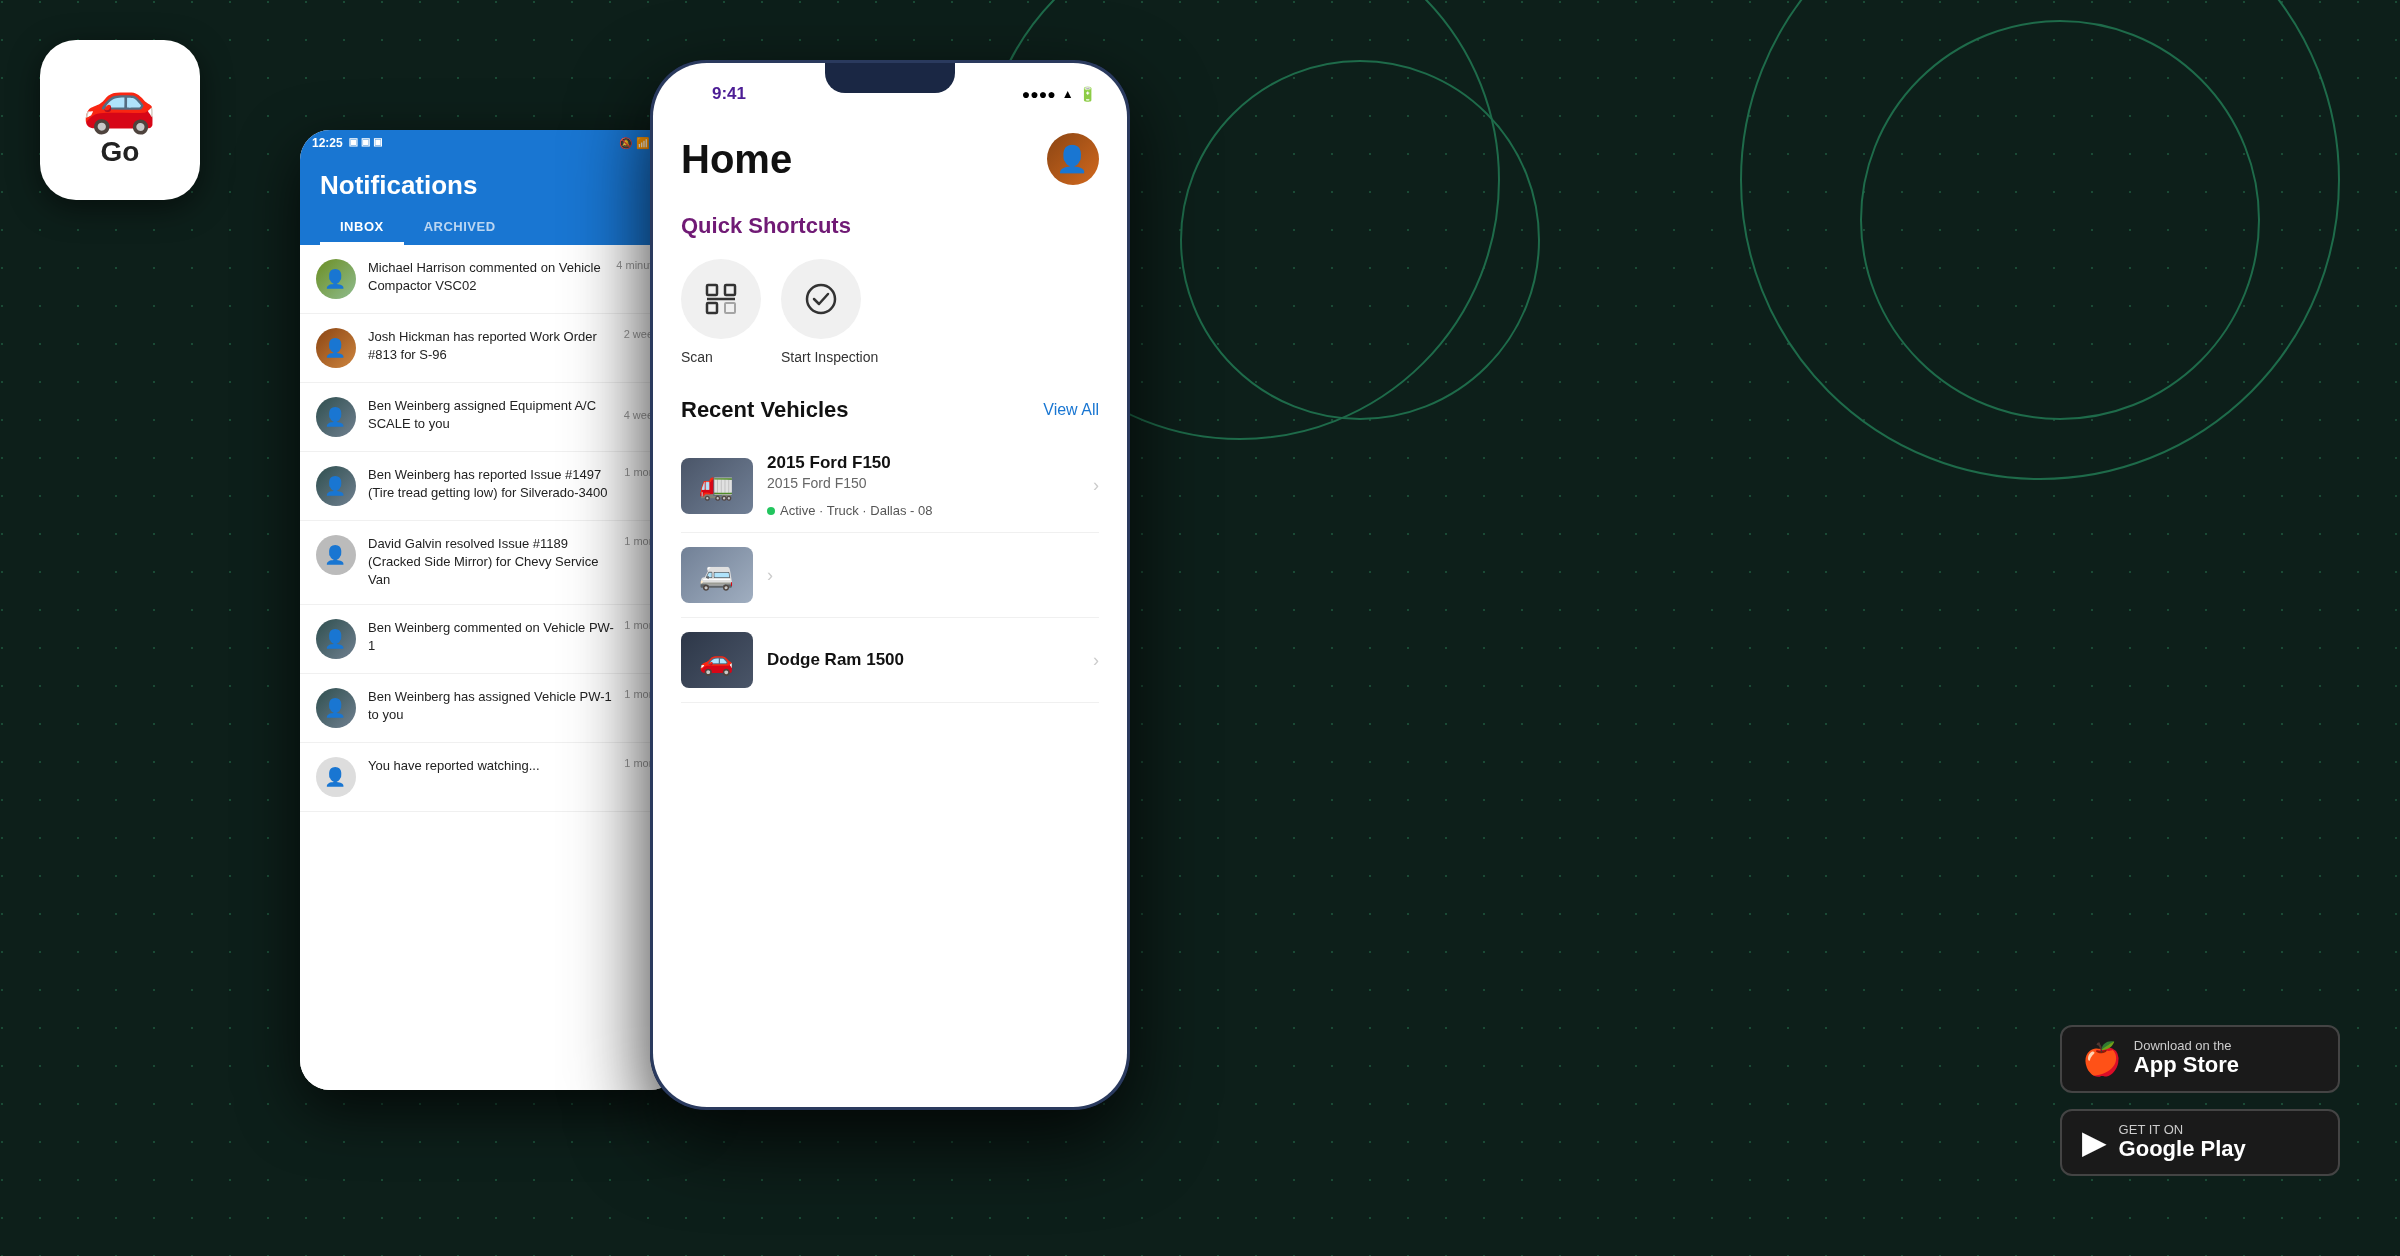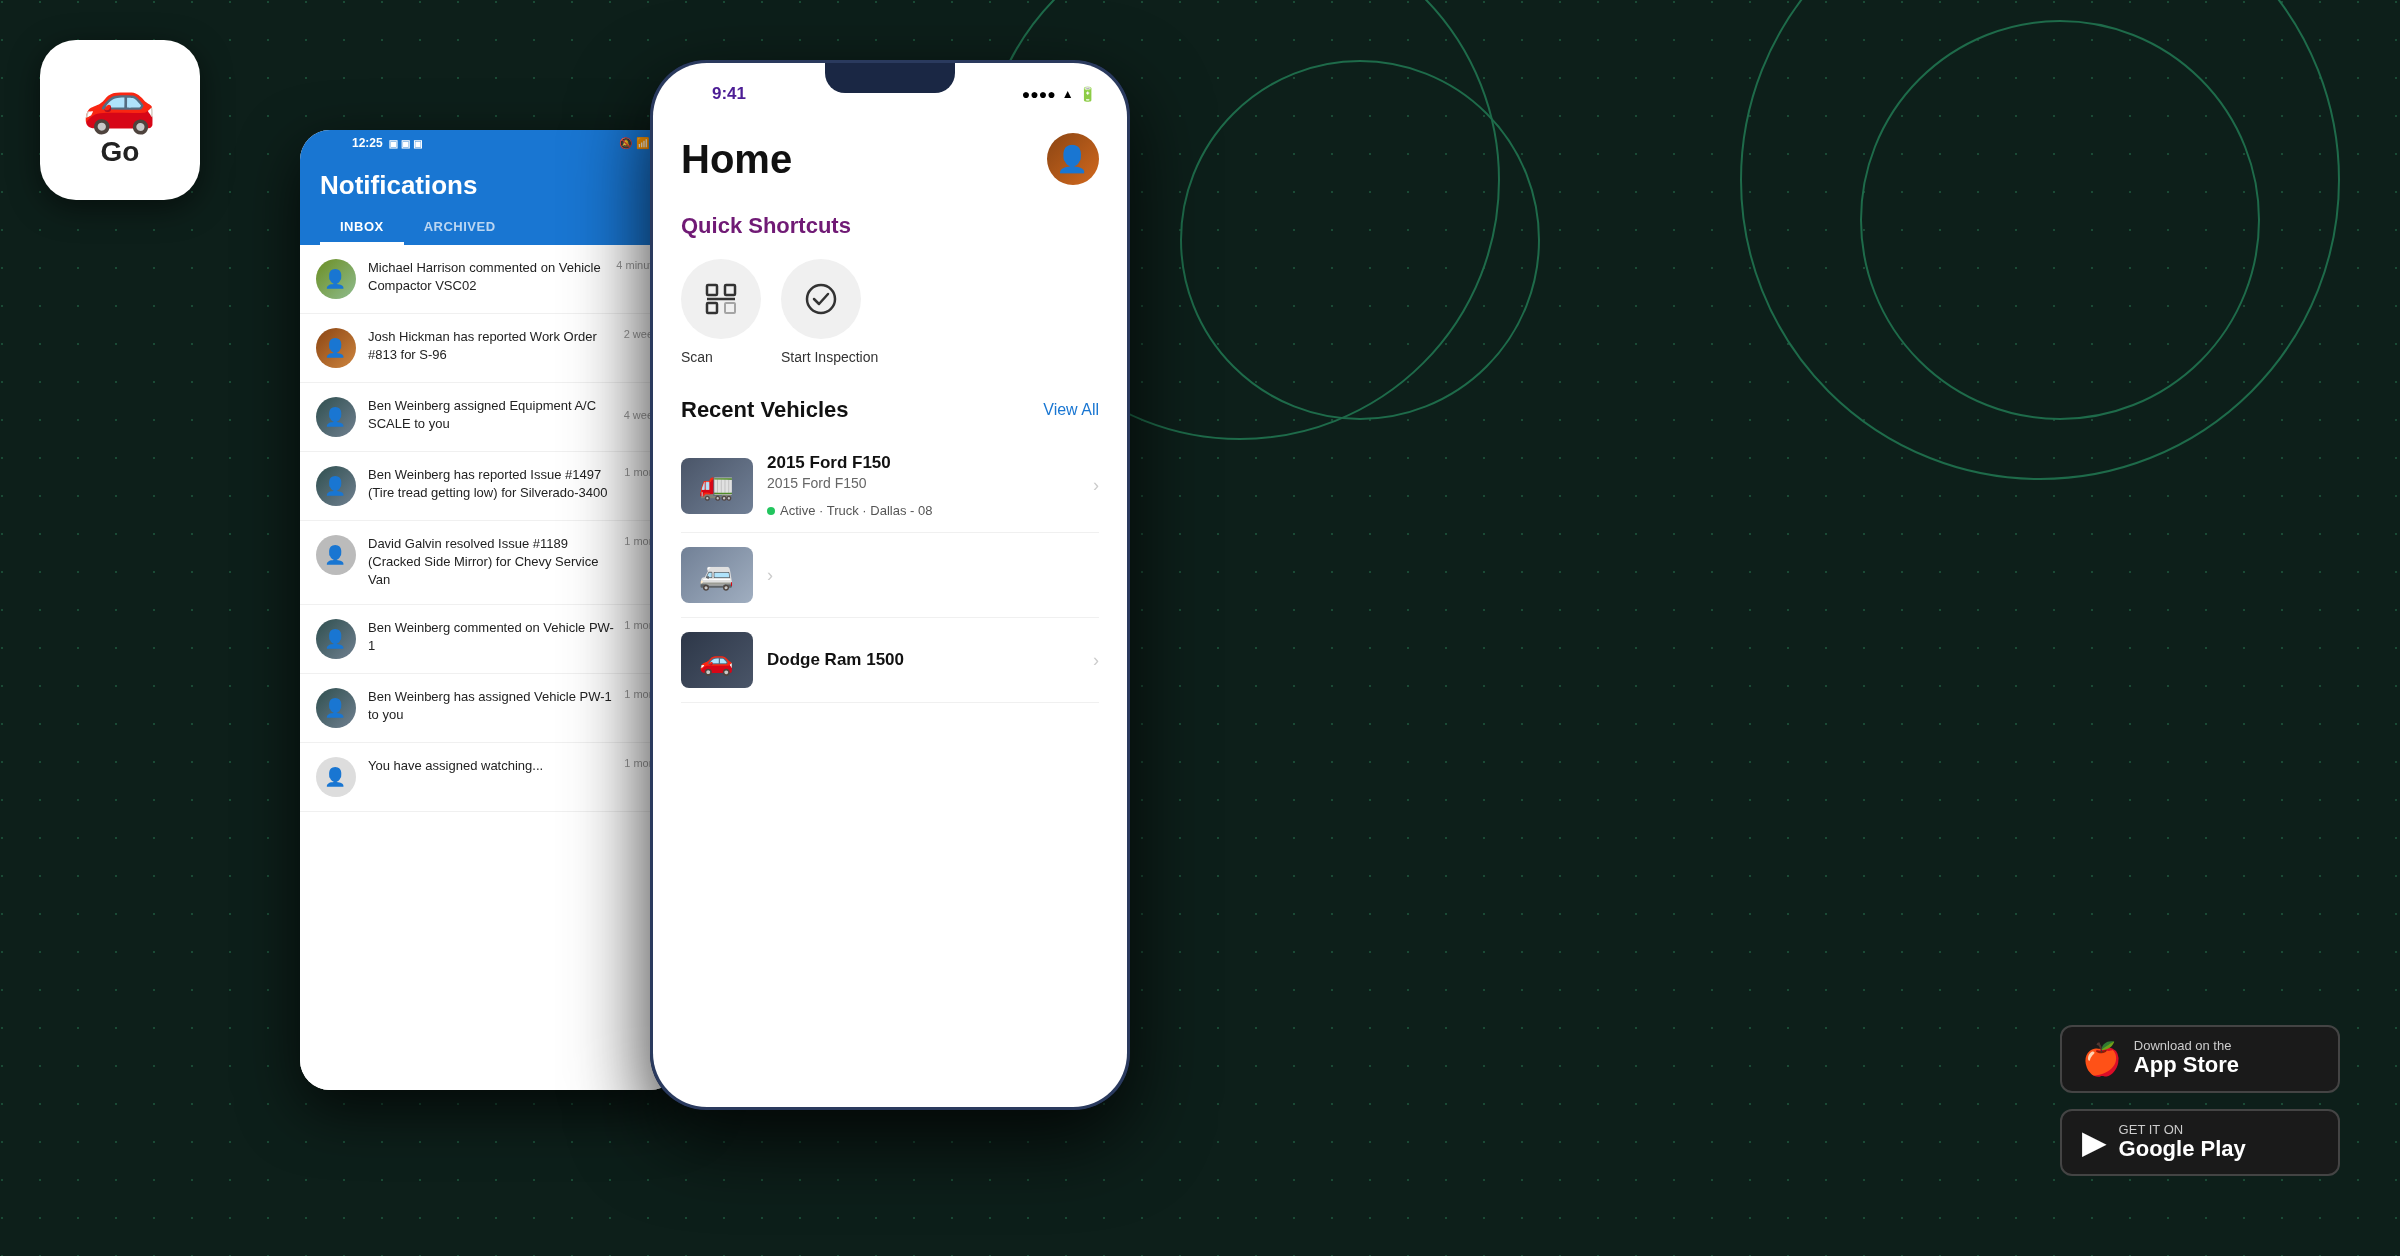--- a/index.html
+++ b/index.html
@@ -106,24 +106,22 @@
       background: #1976d2;
       color: white;
       font-size: 12px;
       padding: 6px 12px;
       display: flex;
       align-items: center;
       justify-content: space-between;
     }
     .android-status-left {
       display: flex;
-      align-items: center;
       gap: 6px;
       font-weight: 600;
-      margin-left: 40px;
     }
     .android-status-icons {
       display: flex;
       align-items: center;
       gap: 4px;
       font-size: 11px;
     }
     .notifications-header {
       background: #1976d2;
       color: white;
@@ -543,21 +541,21 @@
       <div class="notif-content">
         <div class="notif-text">Ben Weinberg has assigned Vehicle PW-1 to you</div>
       </div>
       <div class="notif-time">1 month</div>
     </div>
   </div>
         <div class="notif-item">
     <div class="notif-avatar avatar-you" style="background: #ddd; font-size:18px; display:flex; align-items:center; justify-content:center;">👤</div>
     <div class="notif-row" style="flex:1; gap:0; align-items:flex-start;">
       <div class="notif-content">
-        <div class="notif-text">You have assigned watching...</div>
+        <div class="notif-text">You have reported watching...</div>
       </div>
       <div class="notif-time">1 month</div>
     </div>
   </div>
       </div>
   </div>
 </div>
 
 <div class="ios-phone">
   <div class="ios-outer">

